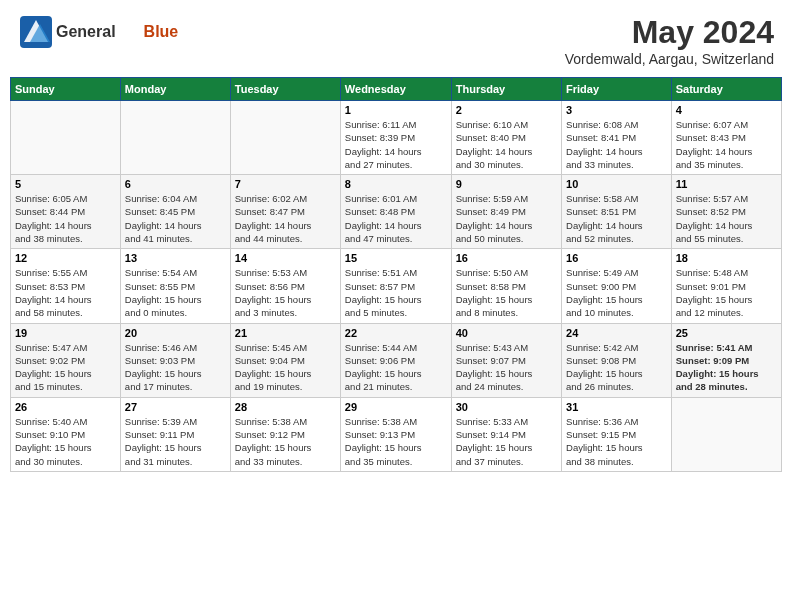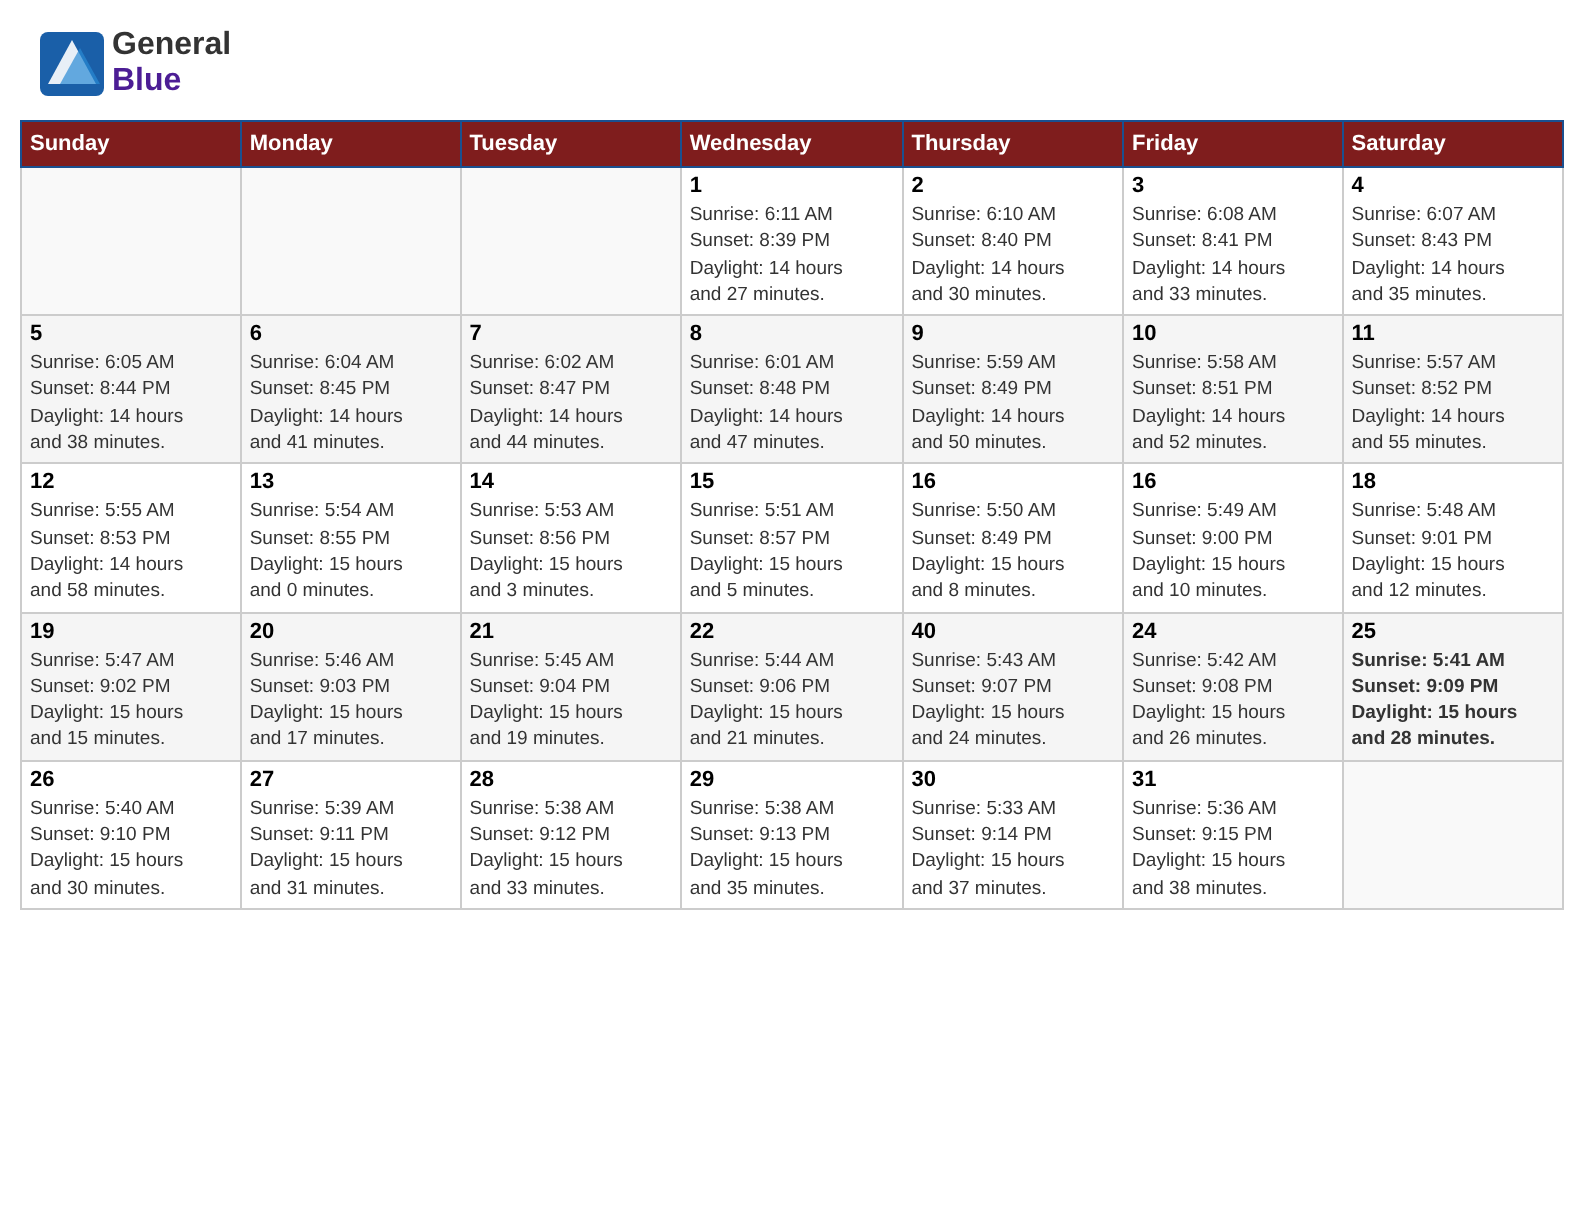--- a/index.html
+++ b/index.html
@@ -28,21 +28,21 @@
     .location {
       font-size: 14px;
       color: #333;
     }
     .calendar {
       width: 100%;
       border-collapse: collapse;
       font-size: 10px;
     }
     .calendar th {
-      background-color: #7f1d1d;
+      background-color: #15803d;
       color: white;
       padding: 5px 4px;
       text-align: left;
       font-size: 11px;
       font-weight: bold;
       border: 1px solid #1a5090;
     }
     .calendar td {
       border: 1px solid #ccc;
       vertical-align: top;
@@ -68,38 +68,43 @@
     .empty-cell {
       background: #f9f9f9 !important;
     }
     .logo-wrapper {
       display: flex;
       align-items: center;
       gap: 2px;
     }
     .logo-text-wrapper {
       display: flex;
-      flex-direction: column;
+      flex-direction: row;
       line-height: 1.1;
+      gap: 28px;
     }
   </style>
 </head>
 <body>
 
 <div class="header">
   <div class="logo-wrapper">
     <svg width="36" height="36" viewBox="0 0 36 36">
       <rect x="2" y="2" width="32" height="32" rx="4" fill="#1a5fa8"></rect>
       <polygon points="18,6 30,28 6,28" fill="white" opacity="0.9"></polygon>
       <polygon points="22,10 32,28 12,28" fill="#2a8ad4" opacity="0.7"></polygon>
     </svg>
     <div class="logo-text-wrapper">
       <span style="font-size:16px;font-weight:bold;color:#333;">General</span>
-      <span style="font-size:16px;font-weight:bold;color:#4c1d95;">Blue</span>
+      <span style="font-size:16px;font-weight:bold;color:#c2410c;">Blue</span>
     </div>
+  </div>
+  <div class="title-section">
+    <div class="month-year">May 2024</div>
+    <div class="location">Vordemwald, Aargau, Switzerland</div>
   </div>
 </div>
 
 <table class="calendar">
   <thead>
     <tr>
     <th>Sunday</th>
         <th>Monday</th>
         <th>Tuesday</th>
         <th>Wednesday</th>
@@ -218,21 +223,21 @@
         <td>
           <span class="day-num">15</span>
           <div class="day-info" style="white-space: pre-line;">Sunrise: 5:51 AM
 Sunset: 8:57 PM
 Daylight: 15 hours
 and 5 minutes.</div>
         </td>
         <td>
           <span class="day-num">16</span>
           <div class="day-info" style="white-space: pre-line;">Sunrise: 5:50 AM
-Sunset: 8:49 PM
+Sunset: 8:58 PM
 Daylight: 15 hours
 and 8 minutes.</div>
         </td>
         <td>
           <span class="day-num">16</span>
           <div class="day-info" style="white-space: pre-line;">Sunrise: 5:49 AM
 Sunset: 9:00 PM
 Daylight: 15 hours
 and 10 minutes.</div>
         </td>

